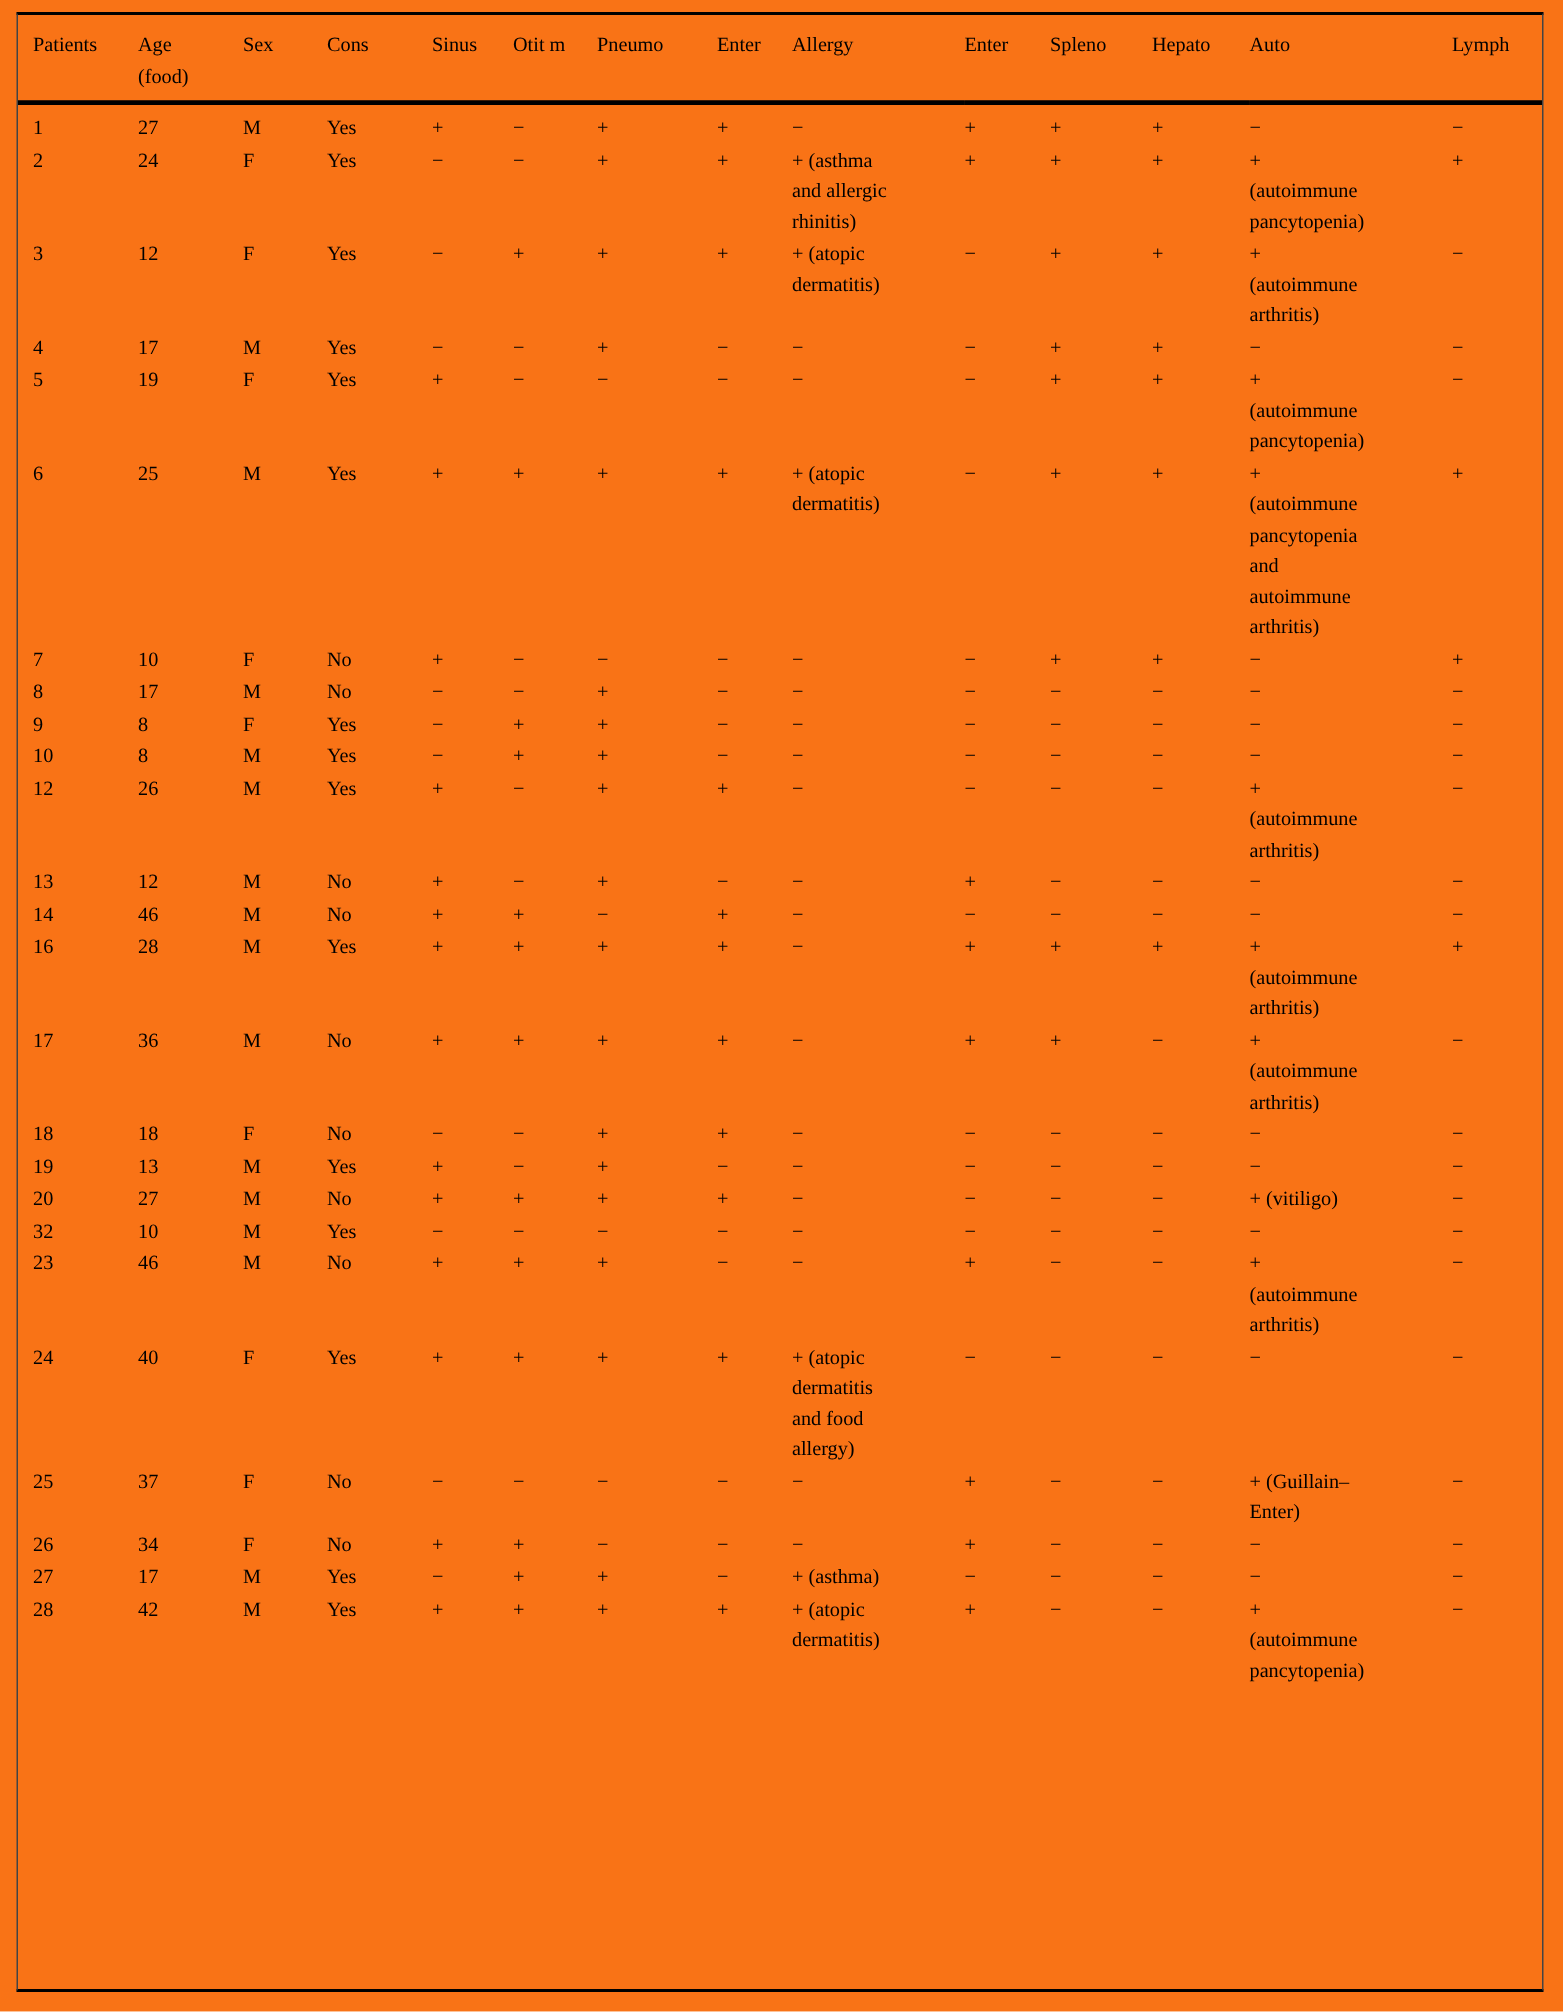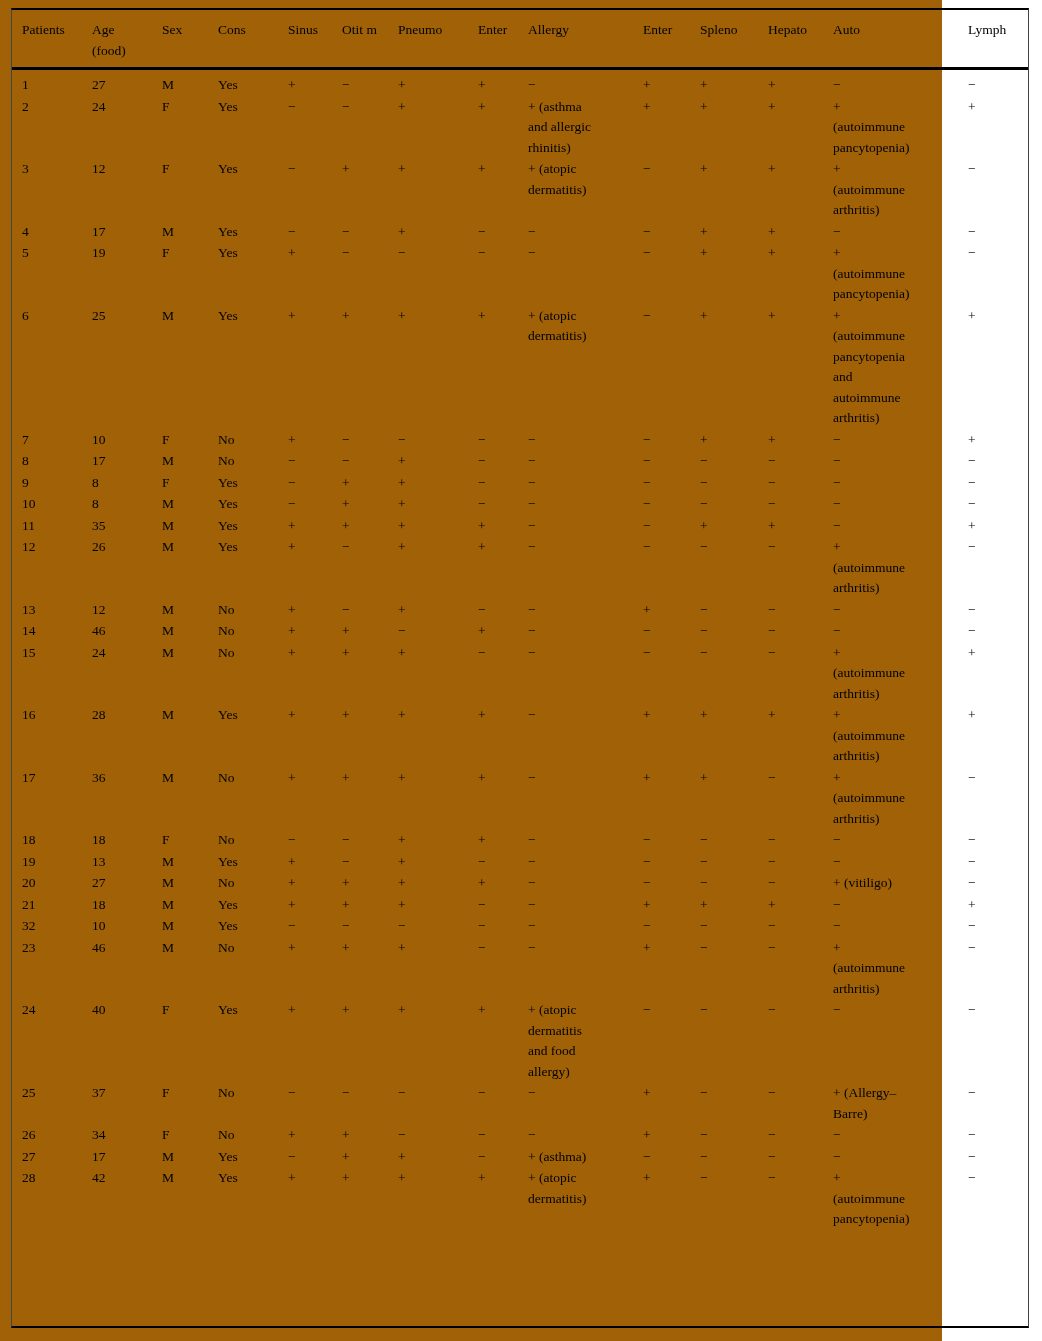--- a/index.html
+++ b/index.html
@@ -1,20 +1,20 @@
 <!DOCTYPE html>
 <html><head>
 <meta charset="utf-8">
 <style>
   html, body { margin: 0; padding: 0; background: #ffffff; }
   .page {
     position: relative;
-    width: 942px;
+    width: 1042px;
     height: 1341px;
-    background: #a16207;
+    background: #f97316;
     font-family: "Liberation Serif", "DejaVu Serif", serif;
     color: #000000;
   }
   .table-frame {
     position: absolute;
     left: 11px;
     top: 8px;
     width: 1018px;
     height: 1320px;
     border-top: 2px solid #000;
@@ -245,36 +245,20 @@
             <td class="col-pneumo">+</td>
             <td class="col-bron">−</td>
             <td class="col-allergy">−</td>
             <td class="col-enter">−</td>
             <td class="col-spleno">−</td>
             <td class="col-hepato">−</td>
             <td class="col-auto">−</td>
             <td class="col-lymph">−</td>
           </tr>
           <tr>
-            <td class="col-patients">11</td>
-            <td class="col-age">35</td>
-            <td class="col-sex">M</td>
-            <td class="col-cons">Yes</td>
-            <td class="col-sinus">+</td>
-            <td class="col-otit">+</td>
-            <td class="col-pneumo">+</td>
-            <td class="col-bron">+</td>
-            <td class="col-allergy">−</td>
-            <td class="col-enter">−</td>
-            <td class="col-spleno">+</td>
-            <td class="col-hepato">+</td>
-            <td class="col-auto">−</td>
-            <td class="col-lymph">+</td>
-          </tr>
-          <tr>
             <td class="col-patients">12</td>
             <td class="col-age">26</td>
             <td class="col-sex">M</td>
             <td class="col-cons">Yes</td>
             <td class="col-sinus">+</td>
             <td class="col-otit">−</td>
             <td class="col-pneumo">+</td>
             <td class="col-bron">+</td>
             <td class="col-allergy">−</td>
             <td class="col-enter">−</td>
@@ -309,52 +293,36 @@
             <td class="col-pneumo">−</td>
             <td class="col-bron">+</td>
             <td class="col-allergy">−</td>
             <td class="col-enter">−</td>
             <td class="col-spleno">−</td>
             <td class="col-hepato">−</td>
             <td class="col-auto">−</td>
             <td class="col-lymph">−</td>
           </tr>
           <tr>
-            <td class="col-patients">15</td>
-            <td class="col-age">24</td>
-            <td class="col-sex">M</td>
-            <td class="col-cons">No</td>
-            <td class="col-sinus">+</td>
-            <td class="col-otit">+</td>
-            <td class="col-pneumo">+</td>
-            <td class="col-bron">−</td>
-            <td class="col-allergy">−</td>
-            <td class="col-enter">−</td>
-            <td class="col-spleno">−</td>
-            <td class="col-hepato">−</td>
+            <td class="col-patients">16</td>
+            <td class="col-age">28</td>
+            <td class="col-sex">M</td>
+            <td class="col-cons">Yes</td>
+            <td class="col-sinus">+</td>
+            <td class="col-otit">+</td>
+            <td class="col-pneumo">+</td>
+            <td class="col-bron">+</td>
+            <td class="col-allergy">−</td>
+            <td class="col-enter">+</td>
+            <td class="col-spleno">+</td>
+            <td class="col-hepato">+</td>
             <td class="col-auto">+ (autoimmune arthritis)</td>
             <td class="col-lymph">+</td>
           </tr>
           <tr>
-            <td class="col-patients">16</td>
-            <td class="col-age">28</td>
-            <td class="col-sex">M</td>
-            <td class="col-cons">Yes</td>
-            <td class="col-sinus">+</td>
-            <td class="col-otit">+</td>
-            <td class="col-pneumo">+</td>
-            <td class="col-bron">+</td>
-            <td class="col-allergy">−</td>
-            <td class="col-enter">+</td>
-            <td class="col-spleno">+</td>
-            <td class="col-hepato">+</td>
-            <td class="col-auto">+ (autoimmune arthritis)</td>
-            <td class="col-lymph">+</td>
-          </tr>
-          <tr>
             <td class="col-patients">17</td>
             <td class="col-age">36</td>
             <td class="col-sex">M</td>
             <td class="col-cons">No</td>
             <td class="col-sinus">+</td>
             <td class="col-otit">+</td>
             <td class="col-pneumo">+</td>
             <td class="col-bron">+</td>
             <td class="col-allergy">−</td>
             <td class="col-enter">+</td>
@@ -405,36 +373,20 @@
             <td class="col-pneumo">+</td>
             <td class="col-bron">+</td>
             <td class="col-allergy">−</td>
             <td class="col-enter">−</td>
             <td class="col-spleno">−</td>
             <td class="col-hepato">−</td>
             <td class="col-auto">+ (vitiligo)</td>
             <td class="col-lymph">−</td>
           </tr>
           <tr>
-            <td class="col-patients">21</td>
-            <td class="col-age">18</td>
-            <td class="col-sex">M</td>
-            <td class="col-cons">Yes</td>
-            <td class="col-sinus">+</td>
-            <td class="col-otit">+</td>
-            <td class="col-pneumo">+</td>
-            <td class="col-bron">−</td>
-            <td class="col-allergy">−</td>
-            <td class="col-enter">+</td>
-            <td class="col-spleno">+</td>
-            <td class="col-hepato">+</td>
-            <td class="col-auto">−</td>
-            <td class="col-lymph">+</td>
-          </tr>
-          <tr>
             <td class="col-patients">32</td>
             <td class="col-age">10</td>
             <td class="col-sex">M</td>
             <td class="col-cons">Yes</td>
             <td class="col-sinus">−</td>
             <td class="col-otit">−</td>
             <td class="col-pneumo">−</td>
             <td class="col-bron">−</td>
             <td class="col-allergy">−</td>
             <td class="col-enter">−</td>
@@ -481,21 +433,21 @@
             <td class="col-sex">F</td>
             <td class="col-cons">No</td>
             <td class="col-sinus">−</td>
             <td class="col-otit">−</td>
             <td class="col-pneumo">−</td>
             <td class="col-bron">−</td>
             <td class="col-allergy">−</td>
             <td class="col-enter">+</td>
             <td class="col-spleno">−</td>
             <td class="col-hepato">−</td>
-            <td class="col-auto">+ (Allergy–Barre)</td>
+            <td class="col-auto">+ (Guillain–Enter)</td>
             <td class="col-lymph">−</td>
           </tr>
           <tr>
             <td class="col-patients">26</td>
             <td class="col-age">34</td>
             <td class="col-sex">F</td>
             <td class="col-cons">No</td>
             <td class="col-sinus">+</td>
             <td class="col-otit">+</td>
             <td class="col-pneumo">−</td>

